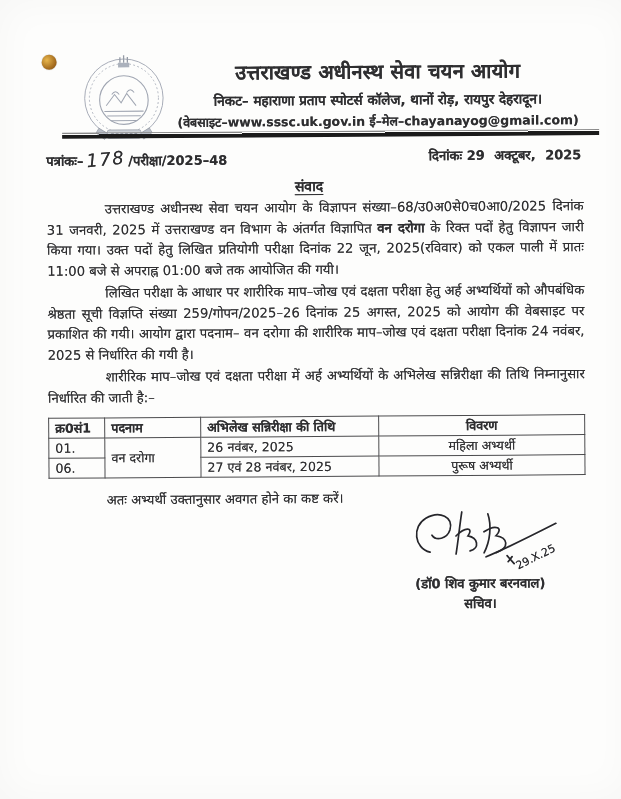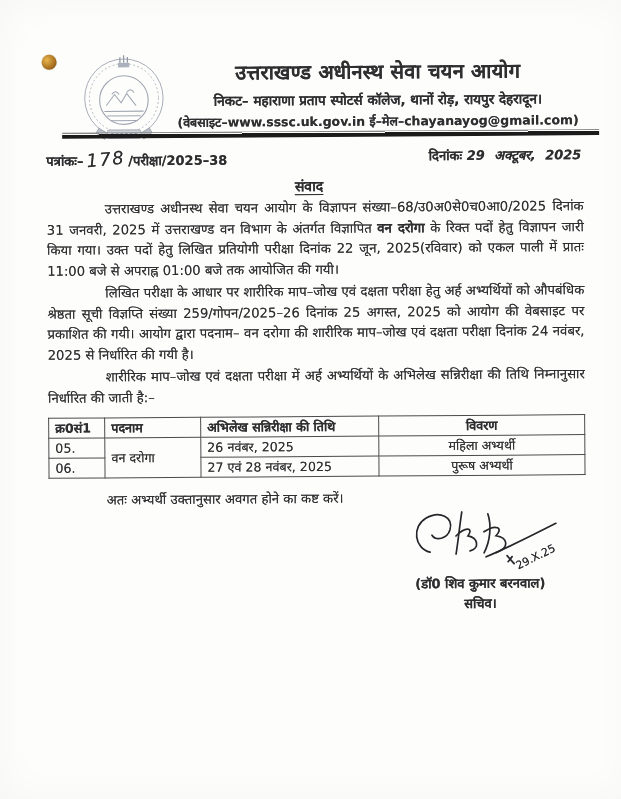--- a/index.html
+++ b/index.html
@@ -27,21 +27,21 @@
     position:absolute;left:64px;top:131px;width:537px;height:6px;
     background:linear-gradient(#8a8a8a 0 1px, transparent 1px 2px, #1b1b1b 2px 100%);
   }
 
   
   .meta{position:absolute;left:48px;top:147px;width:535px;display:flex;justify-content:space-between;align-items:flex-start;font-size:13px;font-weight:700;}
   .refno{
     display:inline-block;font-style:italic;font-weight:400;font-size:18px;
     transform:rotate(-5deg);margin:0 3px;letter-spacing:1.5px;
   }
-  .date-val{word-spacing:5px;font-style:italic;}
+  .date-val{word-spacing:5px;}
   .subject{
     position:absolute;left:0;top:176px;width:621px;text-align:center;
     font-size:14px;font-weight:700;text-decoration:underline;text-underline-offset:3px;
   }
 
   
   .bodywrap{position:absolute;left:48px;top:198px;width:537px;}
   .para{
     margin:0 0 2px 0;font-size:13.2px;line-height:20.5px;text-align:justify;
     text-indent:58px;
@@ -97,21 +97,21 @@
 
     <div class="head-text">
       <div class="org">उत्तराखण्ड अधीनस्थ सेवा चयन आयोग</div>
       <div class="addr">निकट– महाराणा प्रताप स्पोटर्स कॉलेज, थानों रोड़, रायपुर देहरादून।</div>
       <div class="site">(वेबसाइट–www.sssc.uk.gov.in   ई–मेल–chayanayog@gmail.com)</div>
     </div>
     <div class="rule"></div>
 
     <div class="meta">
       <div>
-        <span>पत्रांकः–</span><span class="refno">178</span><span>/परीक्षा/2025–38</span>
+        <span>पत्रांकः–</span><span class="refno">178</span><span>/परीक्षा/2025–48</span>
       </div>
       <div>
         <span>दिनांकः</span>
         <span class="date-val">29 अक्टूबर, 2025</span>
       </div>
     </div>
 
     <div class="subject">संवाद</div>
 
     <div class="bodywrap">
@@ -131,21 +131,21 @@
         <thead>
             <tr>
               <th>क्र0सं1</th>
               <th>पदनाम</th>
               <th>अभिलेख सन्निरीक्षा की तिथि</th>
               <th>विवरण</th>
             </tr>
           </thead>
         <tbody>
             <tr>
-              <td>05.</td>
+              <td>01.</td>
               <td rowspan="2">वन दरोगा</td>
               <td>26 नवंबर, 2025</td>
               <td>महिला अभ्यर्थी</td>
             </tr>
             <tr>
               <td>06.</td>
               <td>27 एवं 28 नवंबर, 2025</td>
               <td>पुरूष अभ्यर्थी</td>
             </tr>
           </tbody>

